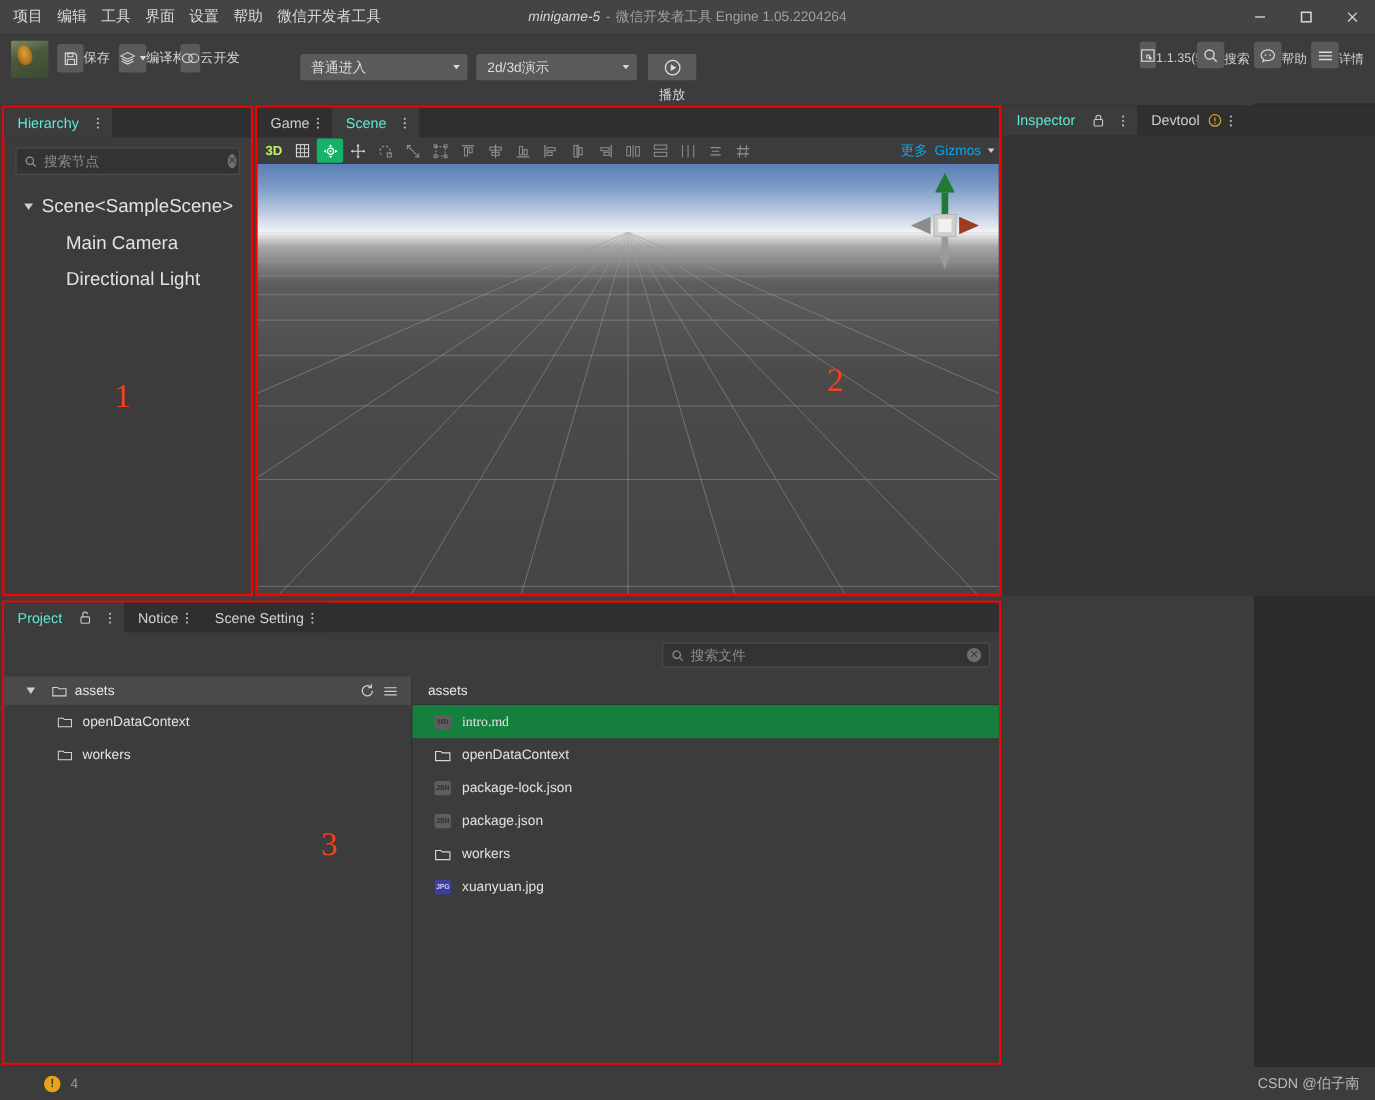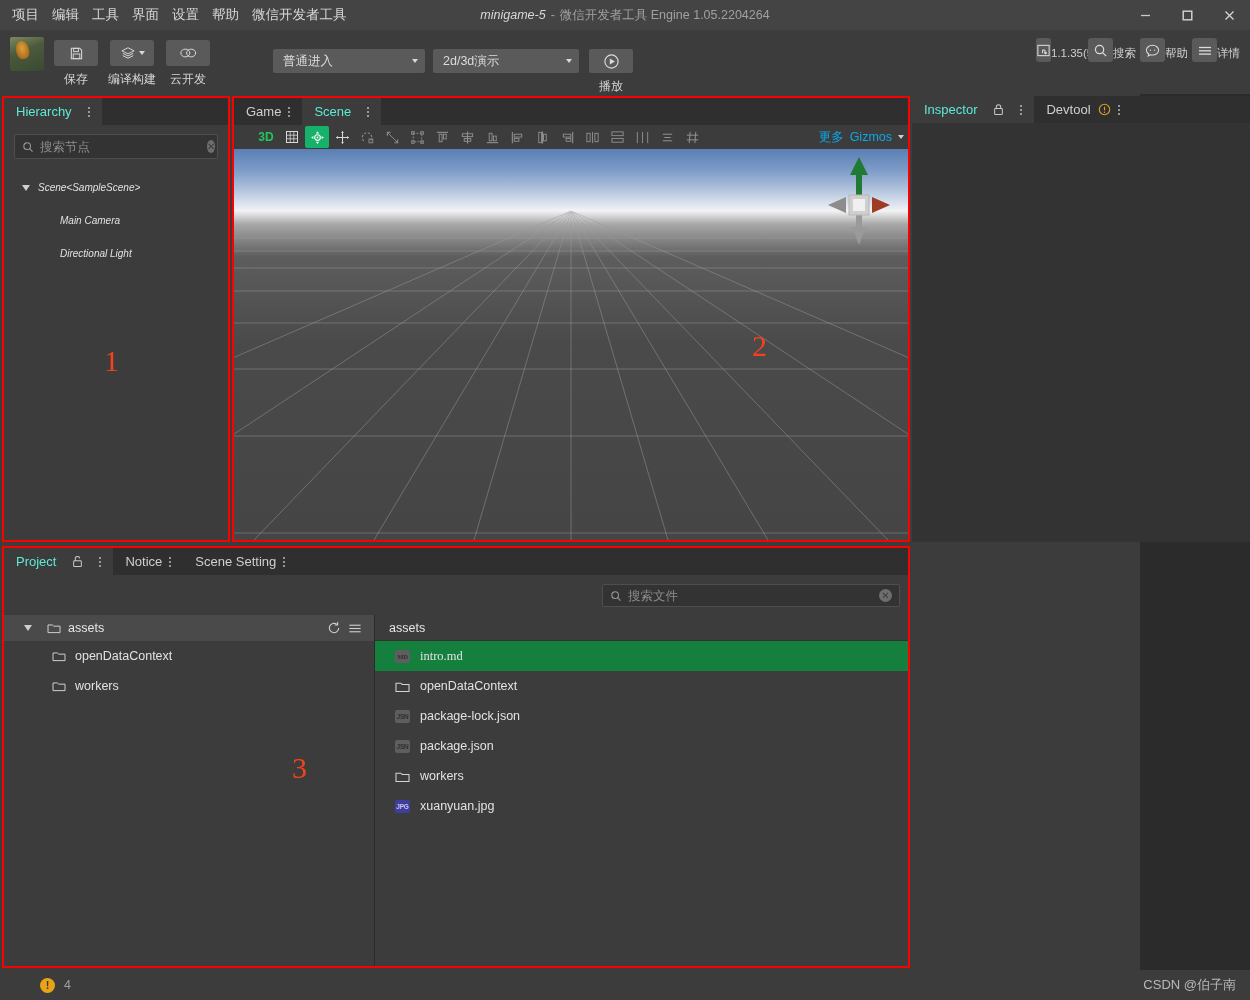--- a/index.html
+++ b/index.html
@@ -47,21 +47,21 @@
     width: 34px; height: 34px; margin-top: 3px; border-radius: 2px; overflow: hidden;
     background: linear-gradient(160deg,#7d8a62 0%,#4b5a3c 40%,#3a4a32 100%);
     position: relative;
   }
   .thumb::after {
     content: ""; position: absolute; left: 6px; top: 4px; width: 13px; height: 18px;
     background: radial-gradient(ellipse at 50% 40%, #d9a23b 0%, #b5761f 60%, #7c5317 100%);
     border-radius: 50% 50% 40% 40%;
     transform: rotate(-14deg);
   }
-  .tb-btn-wrap { display: flex; flex-direction: column; align-items: center; width: 48px; }
+  .tb-btn-wrap { display: flex; flex-direction: row; align-items: center; width: 48px; }
   .tb-btn {
     width: 44px; height: 26px; background: #5a5a5a; border-radius: 3px;
     display: flex; align-items: center; justify-content: center; gap: 3px;
     color: #d9d9d9; margin-top: 6px;
   }
   .tb-label { color: #d5d5d5; font-size: 12px; margin-top: 5px; white-space: nowrap; }
   .caret-sm { width: 0; height: 0; border-left: 3.5px solid transparent; border-right: 3.5px solid transparent; border-top: 4px solid #d9d9d9; }
 
   .tb-center { position: absolute; left: 273px; top: 8px; display: flex; align-items: flex-start; gap: 8px; }
   .dropdown {
@@ -111,23 +111,22 @@
     flex: 1; background: transparent; border: 0; outline: 0; color: #dcdcdc; font-size: 12.5px;
     font-family: inherit;
   }
   .search-box input::placeholder { color: #8c8c8c; }
   .clear-x {
     width: 13px; height: 13px; border-radius: 50%; background: #6e6e6e; color: #3c3c3c;
     font-size: 10px; display: flex; align-items: center; justify-content: center; line-height: 1;
   }
   .tree { margin-top: 12px; }
   .tree-row {
-    height: 33px; display: flex; align-items: center; color: #e2e2e2; font-size: 10px;
+    height: 33px; display: flex; align-items: center; color: #e2e2e2; font-size: 17px;
     padding-left: 18px;
-    font-style: italic;
   }
   .tree-row.child { padding-left: 56px; }
   .tri {
     width: 0; height: 0; margin-right: 8px;
     border-left: 4.5px solid transparent; border-right: 4.5px solid transparent;
     border-top: 6px solid #cfcfcf;
   }
   .anno {
     position: absolute; color: #f5411e; font-size: 30px; font-family: "Liberation Serif", serif;
     pointer-events: none;
@@ -139,21 +138,21 @@
     background: #3c3c3c; border: 2px solid #fa0000;
   }
   .scene-toolbar {
     height: 24px; background: #3c3c3c; display: flex; align-items: center; gap: 1px;
     padding-left: 2px; position: relative;
   }
   .st-btn {
     width: 24px; height: 22px; display: flex; align-items: center; justify-content: center;
     color: #8f8f8f; border-radius: 2px;
   }
-  .st-btn.text { color: #22c55e; font-size: 12px; font-weight: bold; width: 26px; margin-left: 17px; }
+  .st-btn.text { color: #bef264; font-size: 12px; font-weight: bold; width: 26px; }
   .st-btn.bright { color: #d8d8d8; }
   .st-btn.active { background: #17b26a; color: #ffffff; }
   .gizmos-menu {
     position: absolute; right: 4px; top: 0; height: 24px; display: flex; align-items: center;
     gap: 6px; color: #0ea5e9; font-size: 12.5px;
   }
   .gizmos-menu .caret { width: 0; height: 0; border-left: 3.5px solid transparent; border-right: 3.5px solid transparent; border-top: 4px solid #cfcfcf; }
   .viewport { position: absolute; left: 0; top: 51px; width: 674px; height: 391px; overflow: hidden; background: #4a4a4a; }
   .sky {
     position: absolute; left: 0; top: 0; width: 100%; height: 62px;

